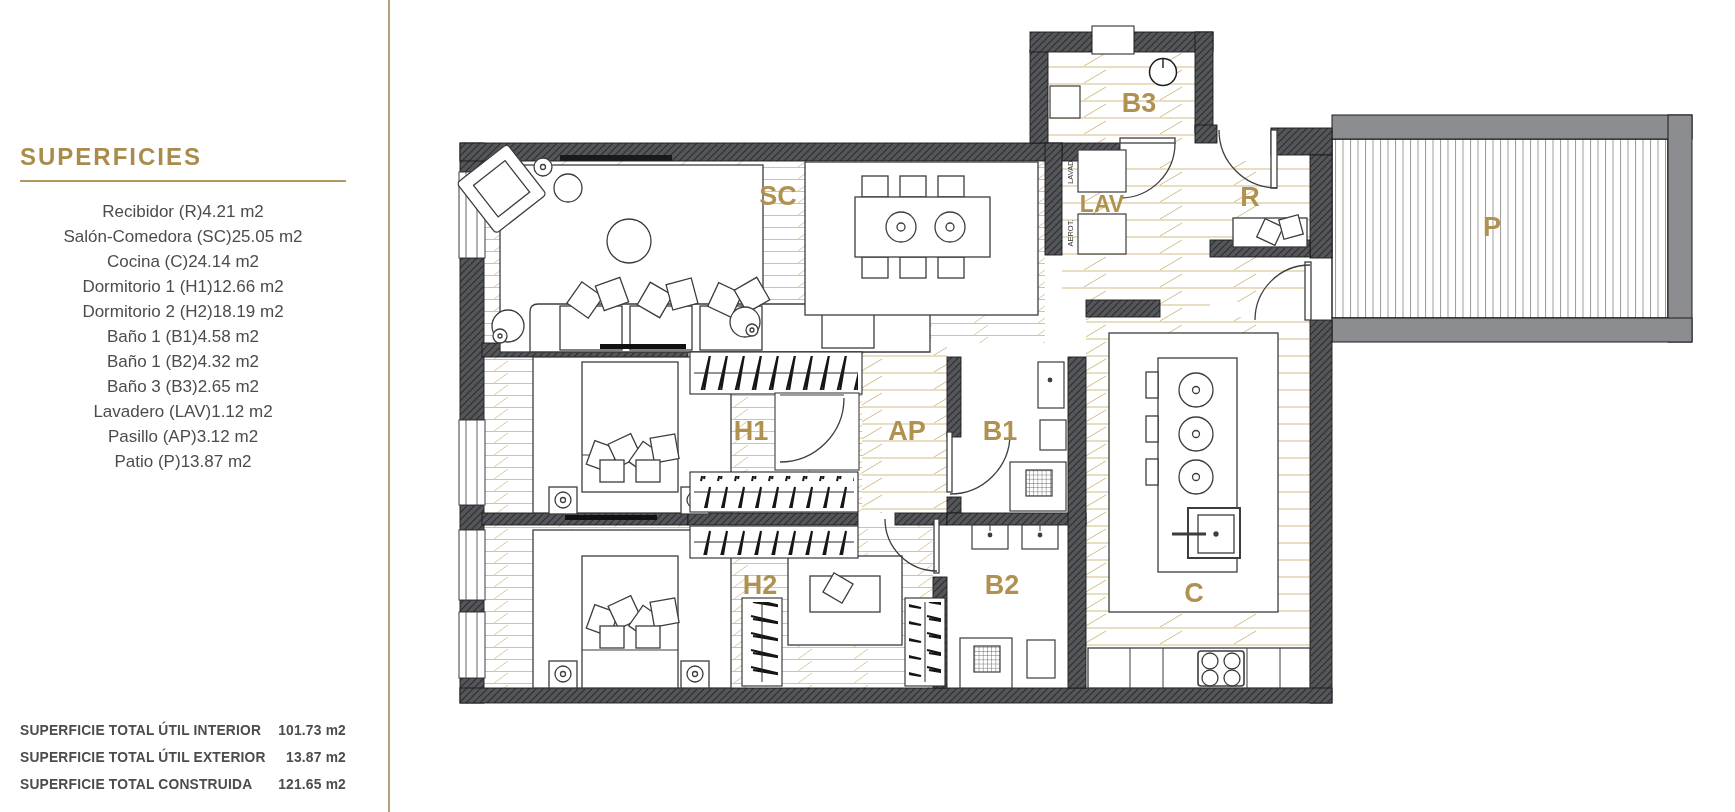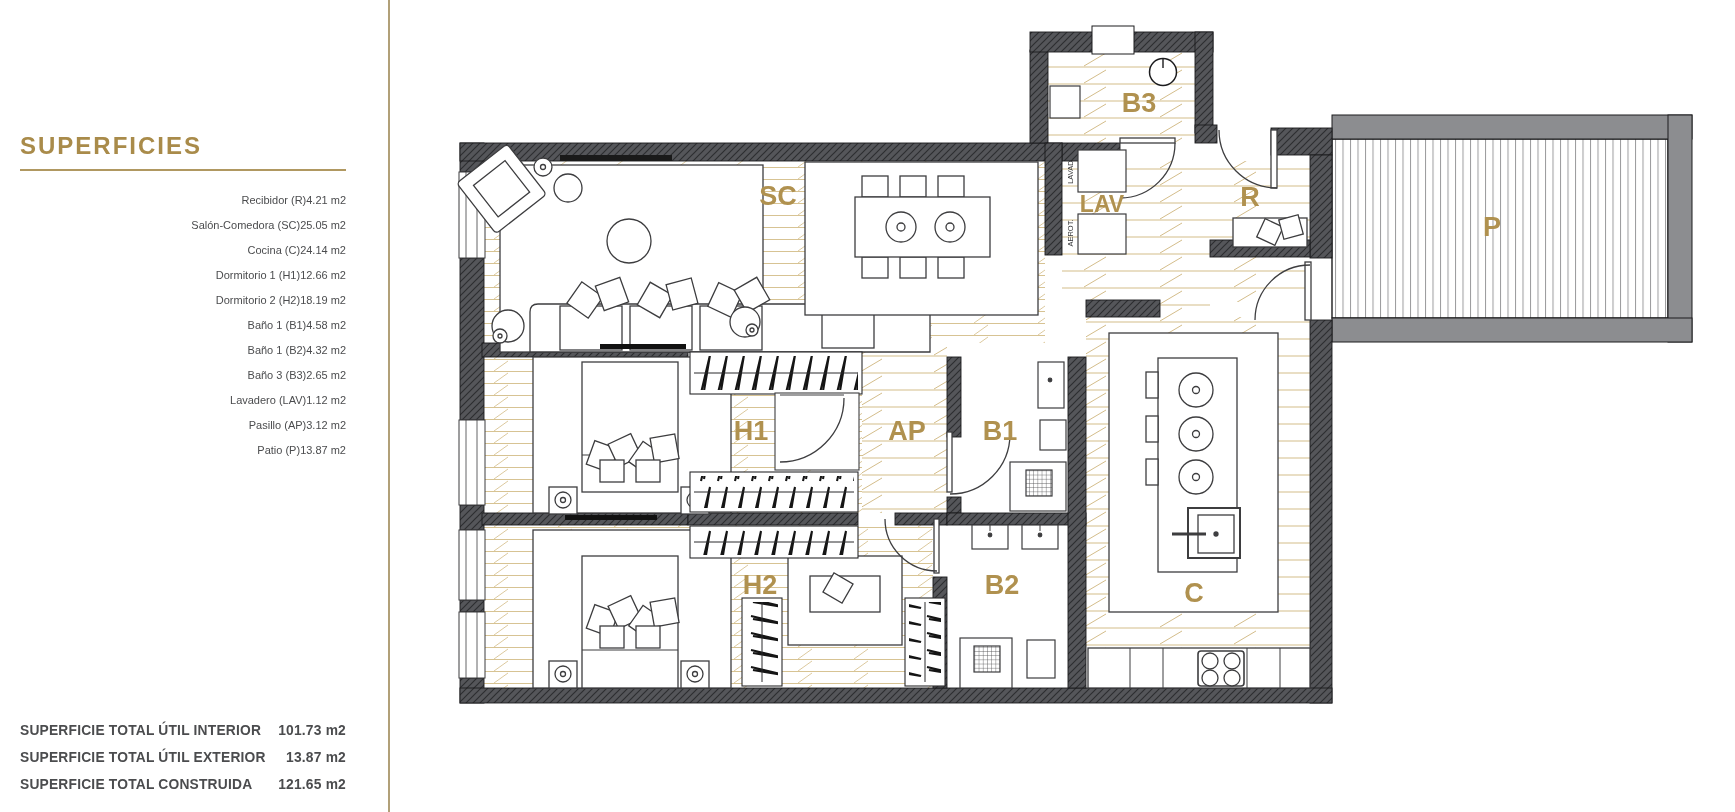--- a/index.html
+++ b/index.html
@@ -1,24 +1,24 @@
 <!DOCTYPE html>
 <html><head>
 <meta charset="utf-8">
 <style>
   html,body{margin:0;padding:0;background:#fff;}
   body{position:relative;width:1735px;height:812px;overflow:hidden;
        font-family:"Liberation Sans", sans-serif;color:#4b4c4e;}
 
   
-  .panel{position:absolute;left:20px;top:132px;width:326px;}
+  .panel{position:absolute;left:20px;top:143px;width:326px;}
   .panel-title{font-size:24px;font-weight:bold;letter-spacing:2px;color:#a98b4a;margin:0;}
   .panel-rule{height:2px;background:#b09861;margin-top:9px;margin-bottom:9px;}
-  .row{display:flex;justify-content:flex-end;align-items:baseline;
-       height:25px;font-size:11px;line-height:25px;}
+  .row{display:flex;justify-content:center;align-items:baseline;
+       height:25px;font-size:17px;line-height:25px;}
   .row .val{text-align:right;margin-top:8px;}
   .totals{position:absolute;left:20px;top:717px;width:326px;}
   .trow{display:flex;justify-content:space-between;height:27px;line-height:27px;
         font-size:13.8px;letter-spacing:.2px;font-weight:bold;}
   .divider{position:absolute;left:388px;top:0;width:2px;height:812px;background:#b1a078;}
 
   svg text.rl{font-family:"Liberation Sans",sans-serif;font-weight:bold;
               fill:#b0914f;font-size:27px;text-anchor:middle;}
   svg text.rl.sm{font-size:23px;}
   svg text.vt{font-family:"Liberation Sans",sans-serif;font-size:7.5px;fill:#38393b;

